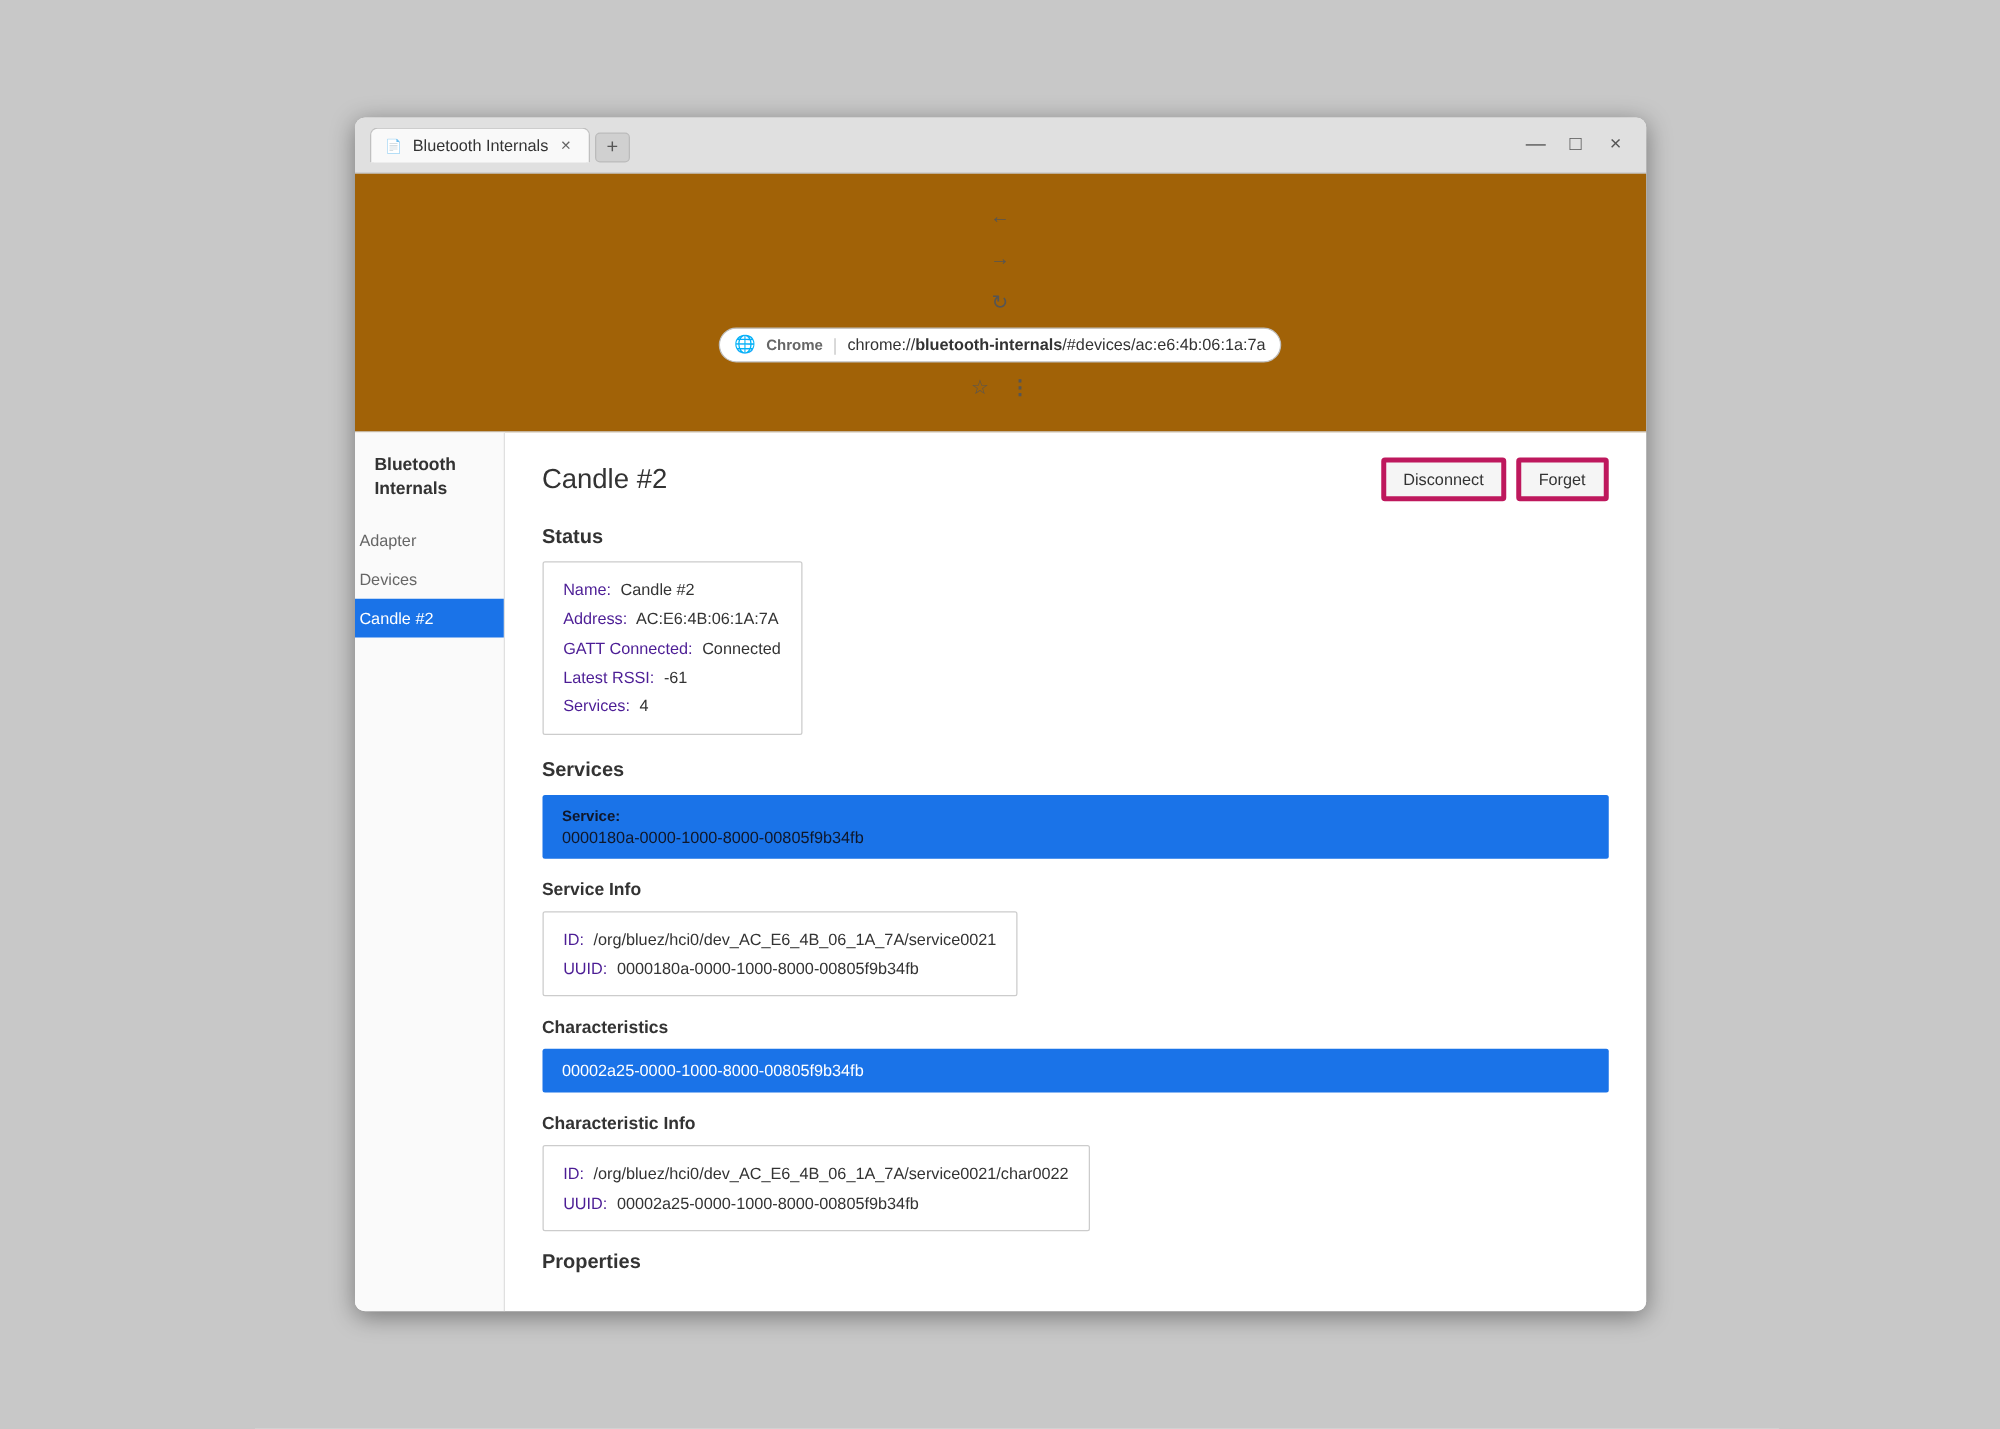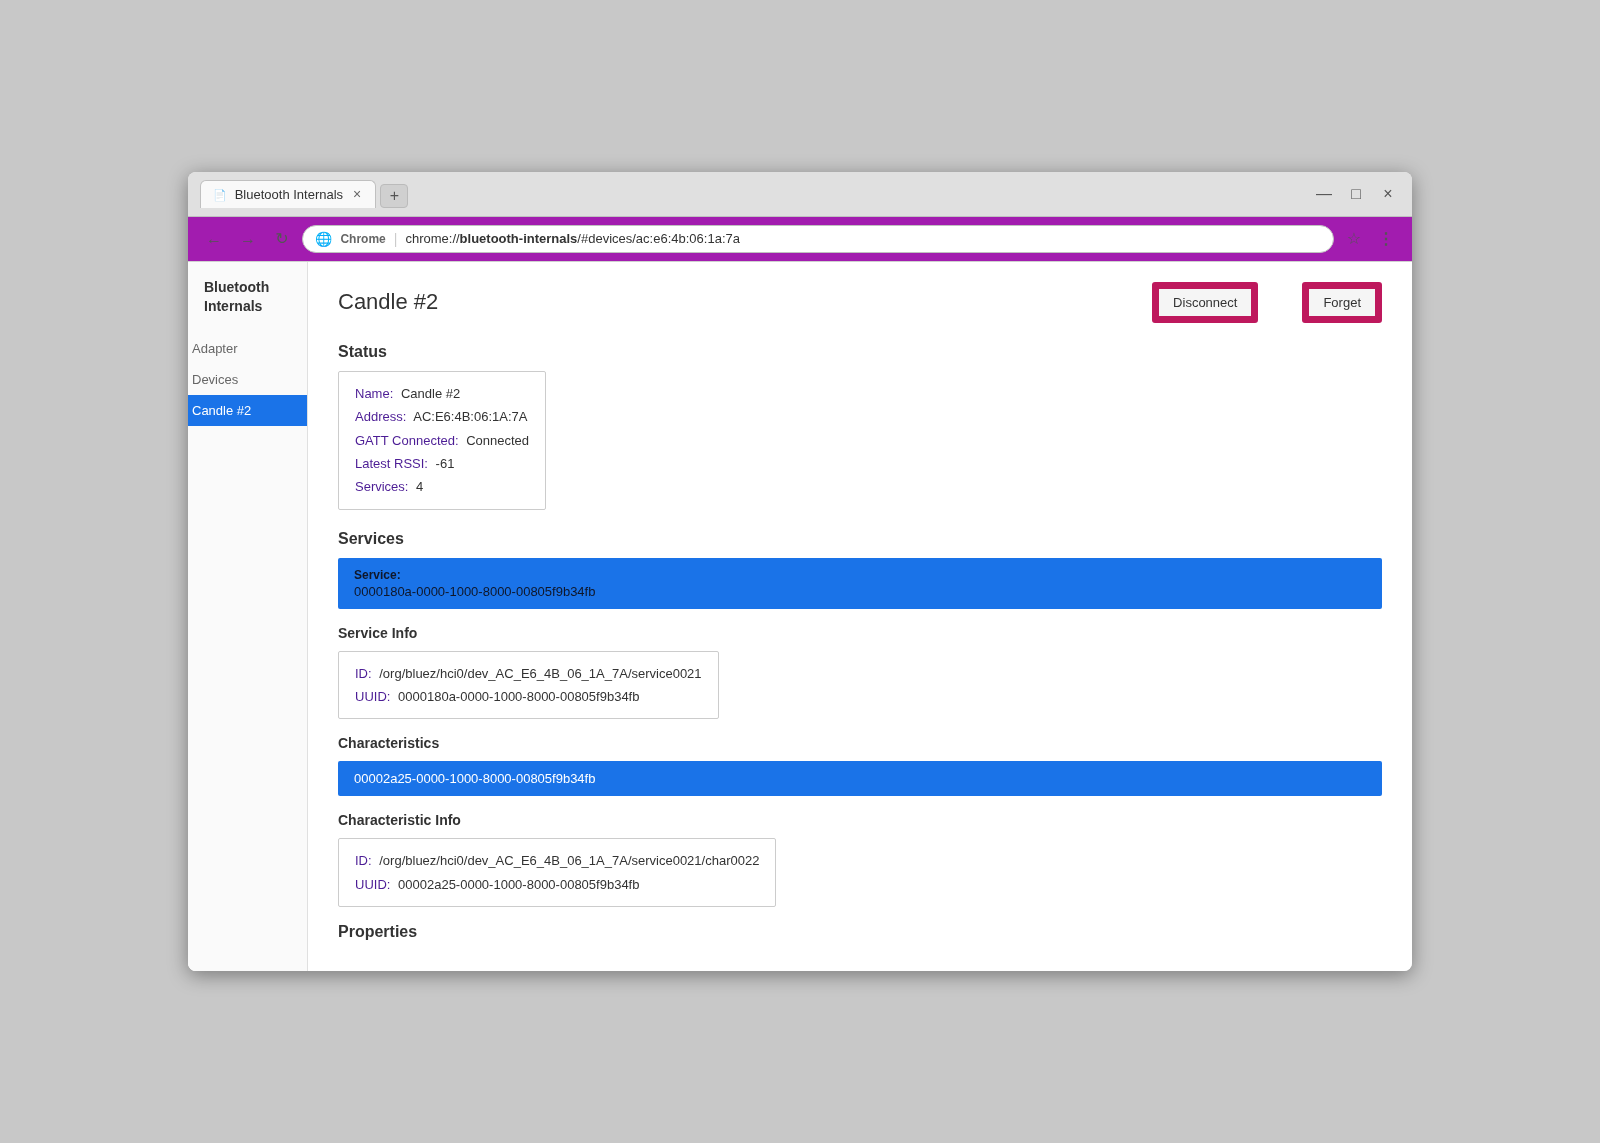--- a/index.html
+++ b/index.html
@@ -5,21 +5,21 @@
     * { box-sizing: border-box; margin: 0; padding: 0; }
     body {
       background: #c8c8c8;
       display: flex;
       justify-content: center;
       align-items: center;
       min-height: 100vh;
       font-family: Arial, sans-serif;
     }
     .browser-window {
-      width: 1224px;
+      width: 1033px;
       background: #f0f0f0;
       border-radius: 8px;
       box-shadow: 0 4px 20px rgba(0,0,0,0.4);
       overflow: hidden;
     }
     
     .title-bar {
       background: #e0e0e0;
       display: flex;
       align-items: center;
@@ -79,26 +79,27 @@
       font-size: 16px;
       color: #555;
       width: 24px;
       height: 24px;
       display: flex;
       align-items: center;
       justify-content: center;
     }
     
     .nav-bar {
-      background: #a21caf;
-      display: flex;
-      align-items: center;
-      padding: 8px 12px;
+      background: #a16207;
+      display: flex;
+      align-items: center;
+      padding: 21px 12px;
       gap: 6px;
       border-bottom: 1px solid #d0d0d0;
+      flex-direction: column;
     }
     .nav-btn {
       background: none;
       border: none;
       cursor: pointer;
       font-size: 16px;
       color: #555;
       width: 28px;
       height: 28px;
       display: flex;
@@ -193,27 +194,26 @@
       font-size: 22px;
       color: #333;
       font-weight: normal;
     }
     .header-actions {
       display: flex;
       gap: 8px;
     }
     .action-btn {
       background: #f5f5f5;
-      border: 7px solid #be185d;
+      border: 4px solid #be185d;
       border-radius: 3px;
       padding: 6px 14px;
       font-size: 13px;
       color: #333;
       cursor: pointer;
-      margin-left: 36px;
     }
     
     .section-title {
       font-size: 16px;
       font-weight: bold;
       color: #333;
       margin-bottom: 10px;
     }
     .info-box {
       border: 1px solid #ccc;

